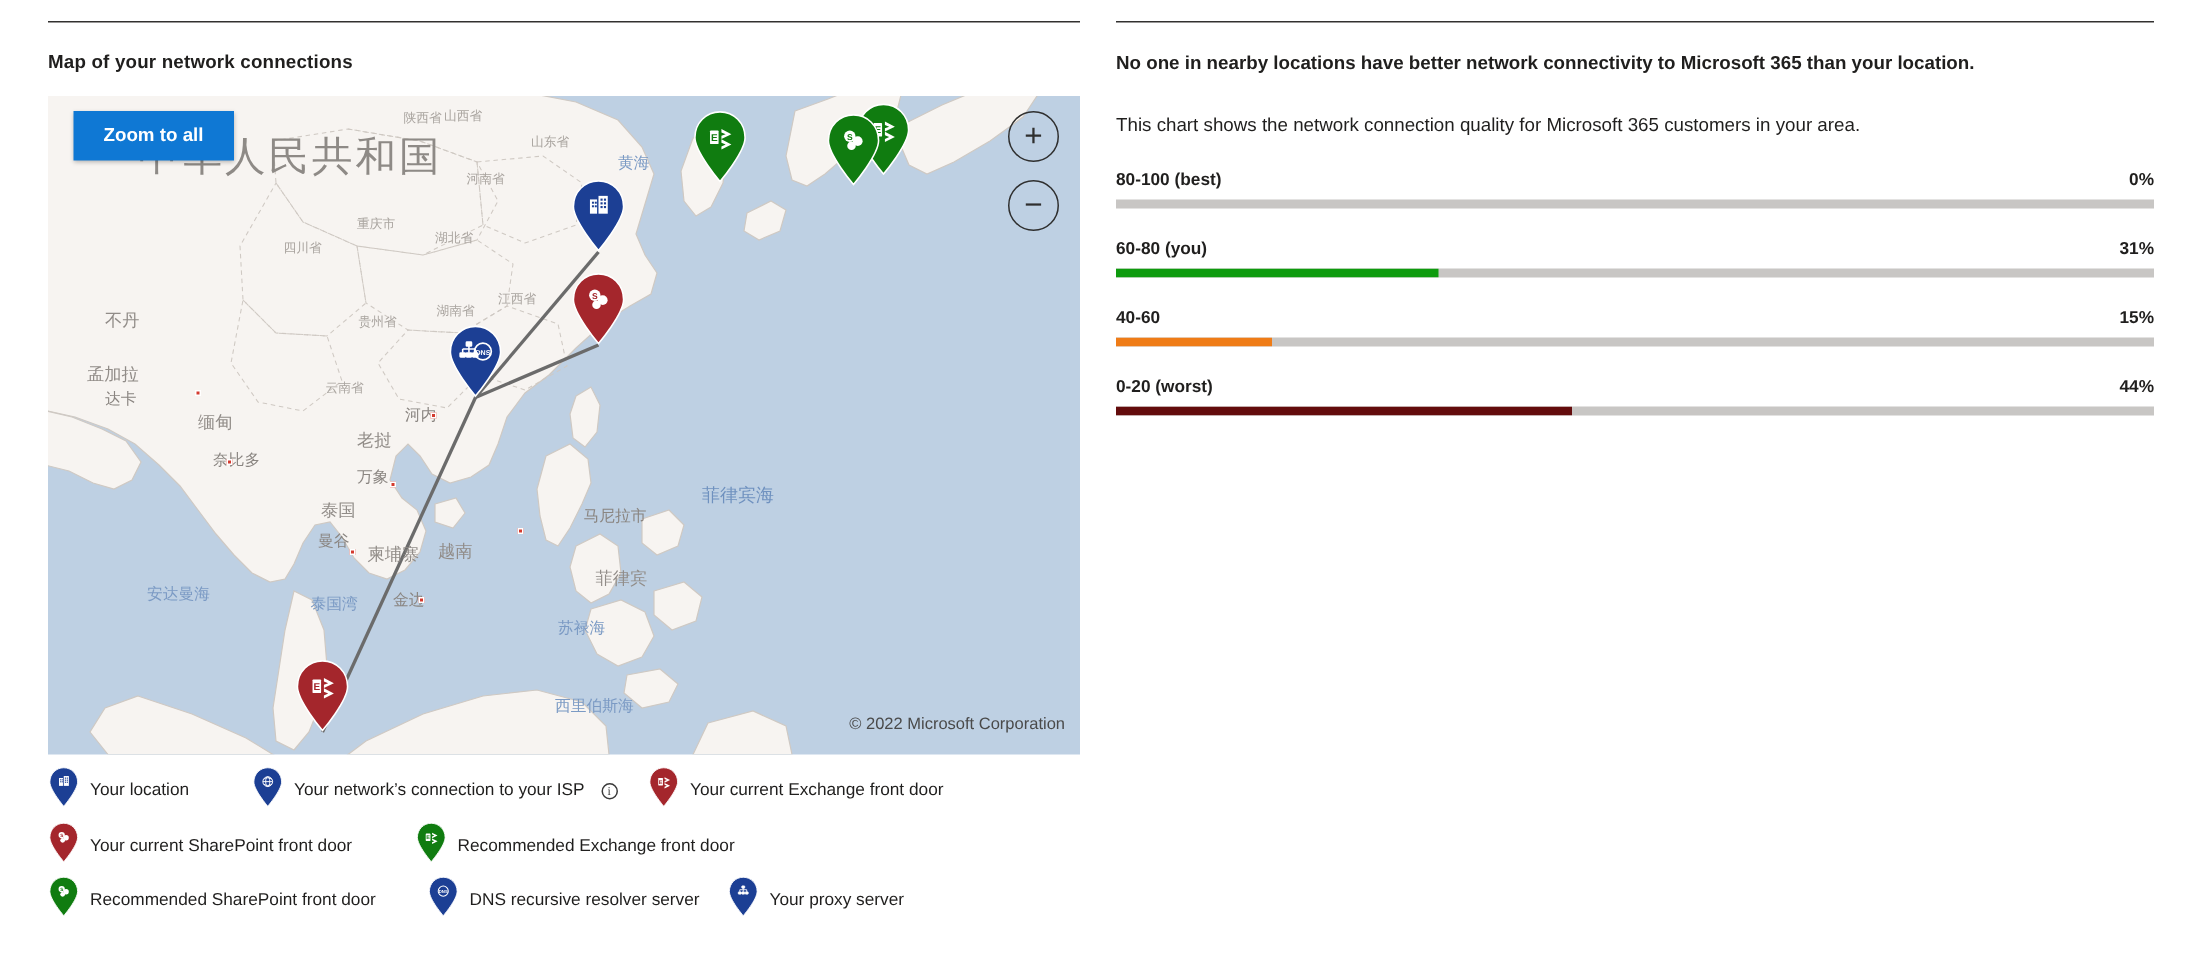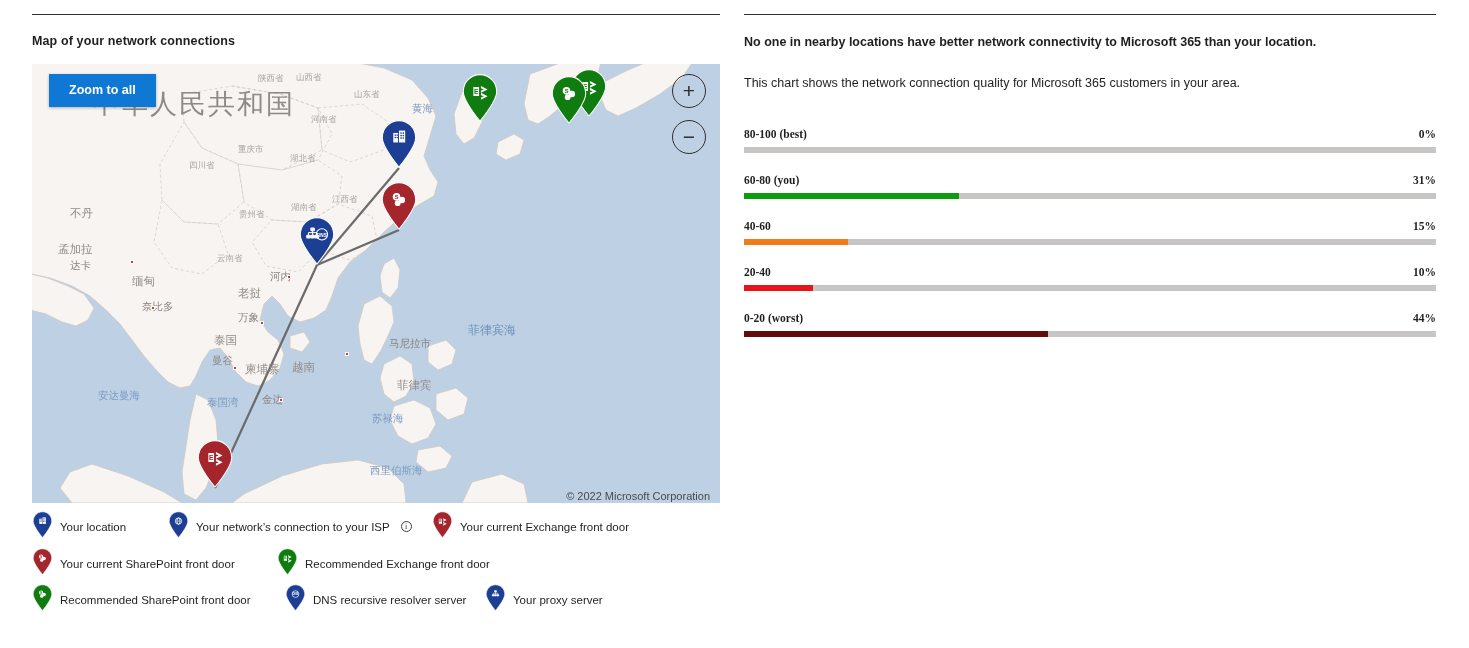--- a/index.html
+++ b/index.html
@@ -60,21 +60,21 @@
   .zoom-ctrls { position: absolute; right: 14px; top: 10px; }
   .zoom-btn {
     width: 34px; height: 34px; border-radius: 50%;
     border: 1.6px solid #2f2f2f; background: transparent;
     display: flex; align-items: center; justify-content: center;
     cursor: pointer; margin-bottom: 12px; color: #2f2f2f;
     font-size: 21px; line-height: 1; padding-bottom: 2px;
     font-family: "Liberation Sans", sans-serif;
   }
   .copyright {
-    position: absolute; right: 10px; bottom: 1px;
+    position: absolute; right: 10px; bottom: 14px;
     font-size: 11px; color: #4a4a4a; font-family: "Liberation Sans", sans-serif;
   }
 
   
   .pin { position: absolute; transform: translate(-50%,-100%); }
   .pin svg { display: block; }
 
   
   .legend { margin-top: 8px; width: 688px; position: relative; height: 98px; }
   .legend-item { position: absolute; display: flex; align-items: center; gap: 7px; }
@@ -85,21 +85,21 @@
     color: #3a3a3a; margin-left: 4px; font-family: "Liberation Serif", serif;
   }
 
   
   .rp-headline {
     font-size: 12.5px; font-weight: bold; color: #201f1e;
     margin-top: 19px; line-height: 1.3;
   }
   .rp-sub { font-size: 12.5px; color: #201f1e; margin-top: 26px; }
 
-  .chart { margin-top: 38px; font-family: Liberation Serif, serif; }
+  .chart { margin-top: 24px; }
   .chart-row { margin-bottom: 21px; }
   .chart-row:last-child { margin-bottom: 0; }
   .row-head { display: flex; justify-content: space-between; align-items: baseline; }
   .row-label { font-size: 11.5px; font-weight: bold; color: #201f1e; }
   .row-value { font-size: 11.5px; font-weight: bold; color: #201f1e; }
   .track {
     margin-top: 7px; height: 6px; width: 100%;
     background: #c8c6c4; position: relative; overflow: hidden;
   }
   .fill { position: absolute; left: 0; top: 0; height: 100%; }
@@ -170,21 +170,21 @@
       <svg class="map-canvas" viewBox="0 0 688 439" preserveAspectRatio="none">
         <g id="conn-lines" stroke="#6b6b6b" stroke-width="2.2" fill="none">
             <line x1="367" y1="104" x2="285" y2="201"></line>
             <line x1="367" y1="166" x2="285" y2="201"></line>
             <line x1="285" y1="201" x2="183" y2="424"></line>
           </g>
       </svg>
 
       <div id="map-labels">
           <div class="map-label country-big" style="left: 60px; top: 22px;">中华人民共和国</div>
-          <div class="map-label prov-l" style="left: 226px; top: 9px;">陕西省</div>
+          <div class="map-label prov-l" style="left: 237px; top: 9px;">陕西省</div>
           <div class="map-label prov-l" style="left: 264px; top: 8px;">山西省</div>
           <div class="map-label prov-l" style="left: 322px; top: 25px;">山东省</div>
           <div class="map-label prov-l" style="left: 279px; top: 50px;">河南省</div>
           <div class="map-label sea-l" style="left: 380px; top: 38px;">黄海</div>
           <div class="map-label prov-l" style="left: 258px; top: 89px;">湖北省</div>
           <div class="map-label prov-l" style="left: 206px; top: 80px;">重庆市</div>
           <div class="map-label prov-l" style="left: 157px; top: 96px;">四川省</div>
           <div class="map-label prov-l" style="left: 207px; top: 145px;">贵州省</div>
           <div class="map-label prov-l" style="left: 259px; top: 138px;">湖南省</div>
           <div class="map-label prov-l" style="left: 300px; top: 130px;">江西省</div>
@@ -503,29 +503,20 @@
           <div class="row-head">
        <span class="row-label">40-60</span>
        <span class="row-value">15%</span>
      </div>
      <div class="track">
        <div class="fill" style="width:15%;background:#ef7c17"></div>
      </div>
         </div>
         <div class="chart-row">
           <div class="row-head">
-       <span class="row-label">20-40</span>
-       <span class="row-value">10%</span>
-     </div>
-     <div class="track">
-       <div class="fill" style="width:10%;background:#e8131b"></div>
-     </div>
-        </div>
-        <div class="chart-row">
-          <div class="row-head">
        <span class="row-label">0-20 (worst)</span>
        <span class="row-value">44%</span>
      </div>
      <div class="track">
        <div class="fill" style="width:44%;background:#630c0c"></div>
      </div>
         </div>
       </div>
   </div>
 </div>

